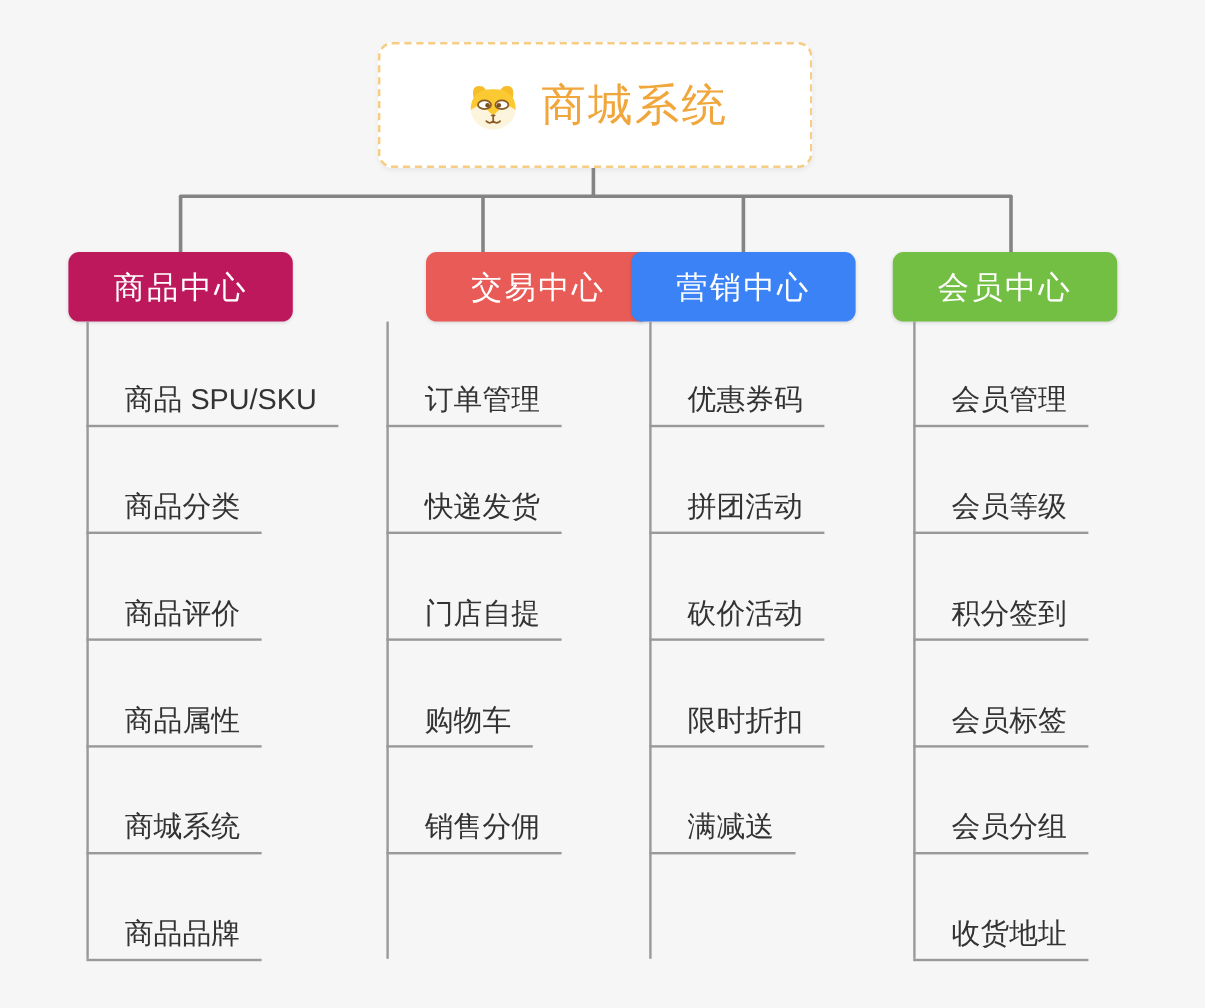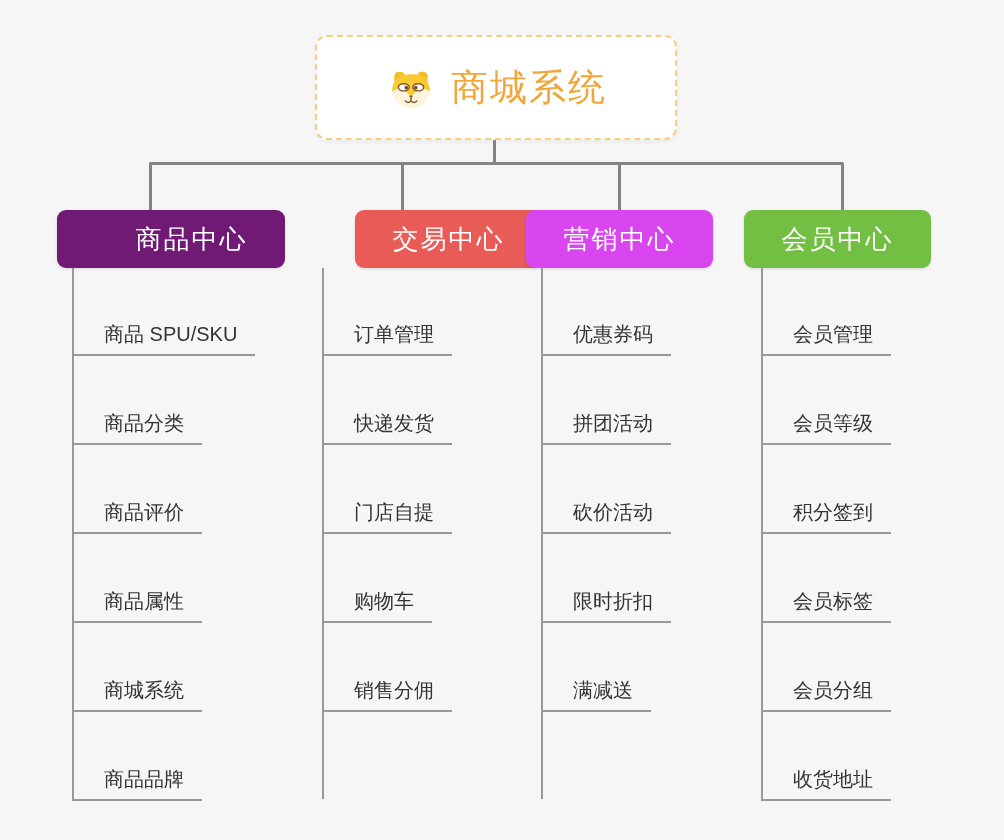--- a/index.html
+++ b/index.html
@@ -90,21 +90,21 @@
   .leaf-col-1 { left: 72px; }
   .leaf-col-2 { left: 322px; }
   .leaf-col-3 { left: 541px; }
   .leaf-col-4 { left: 761px; }
 
   .leaf {
     display: table;           
     margin-top: 53px;
     padding: 0 18px 6px 32px;
     border-bottom: 2px solid #999999;
-    font-size: 20px;
+    font-size: 24px;
     line-height: 28px;
     color: #333333;
     white-space: nowrap;
     cursor: default;
   }
   .leaf:first-child { margin-top: 52px; }
 </style>
 </head>
 <body>
 
@@ -126,23 +126,23 @@
     <span class="root-title">商城系统</span>
   </div>
 
   <div class="line stem"></div>
   <div class="line bus"></div>
   <div class="line drop drop-1"></div>
   <div class="line drop drop-2"></div>
   <div class="line drop drop-3"></div>
   <div class="line drop drop-4"></div>
 
-  <div class="branch-node branch-1" style="background: #701a75; padding-left: 41px;">商品中心</div>
+  <div class="branch-node branch-1" style="background: #be185d;">商品中心</div>
   <div class="branch-node branch-2" style="background: rgb(232, 91, 87);">交易中心</div>
-  <div class="branch-node branch-3" style="background: #d946ef;">营销中心</div>
+  <div class="branch-node branch-3" style="background: #3b82f6;">营销中心</div>
   <div class="branch-node branch-4" style="background: rgb(115, 191, 68);">会员中心</div>
 
   <div class="col-line col-line-1"></div>
   <div class="col-line col-line-2"></div>
   <div class="col-line col-line-3"></div>
   <div class="col-line col-line-4"></div>
 
   <div class="leaf-col leaf-col-1">
     <div class="leaf">商品 SPU/SKU</div>
     <div class="leaf">商品分类</div>

